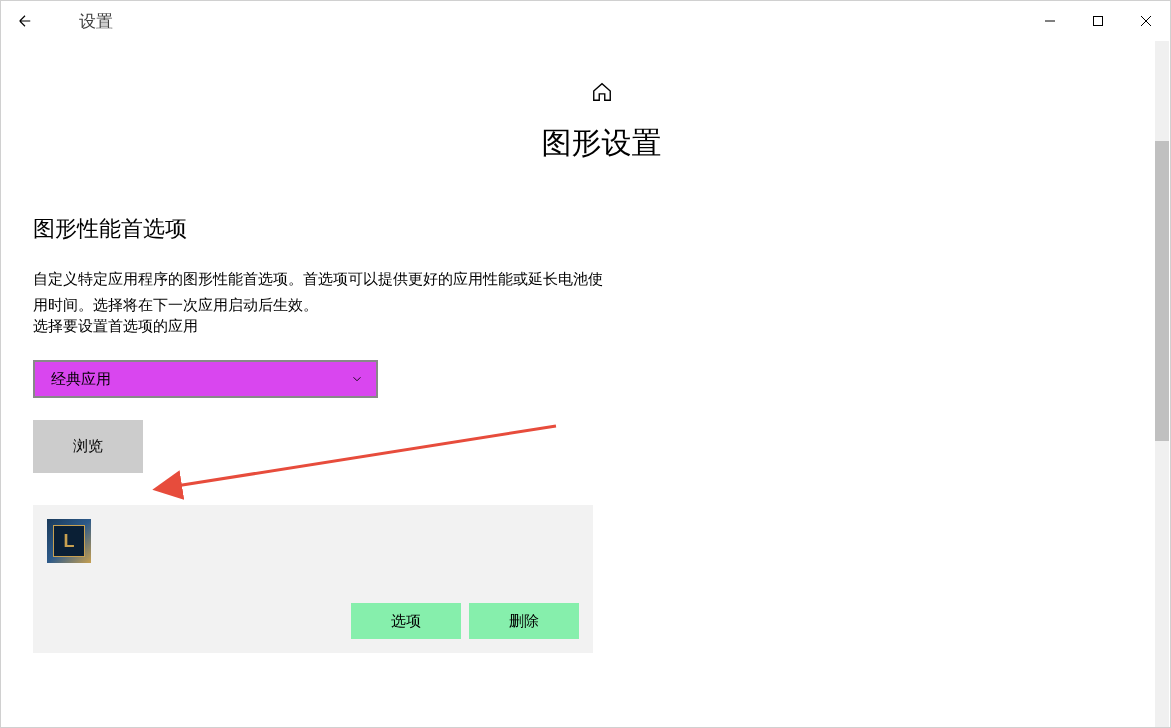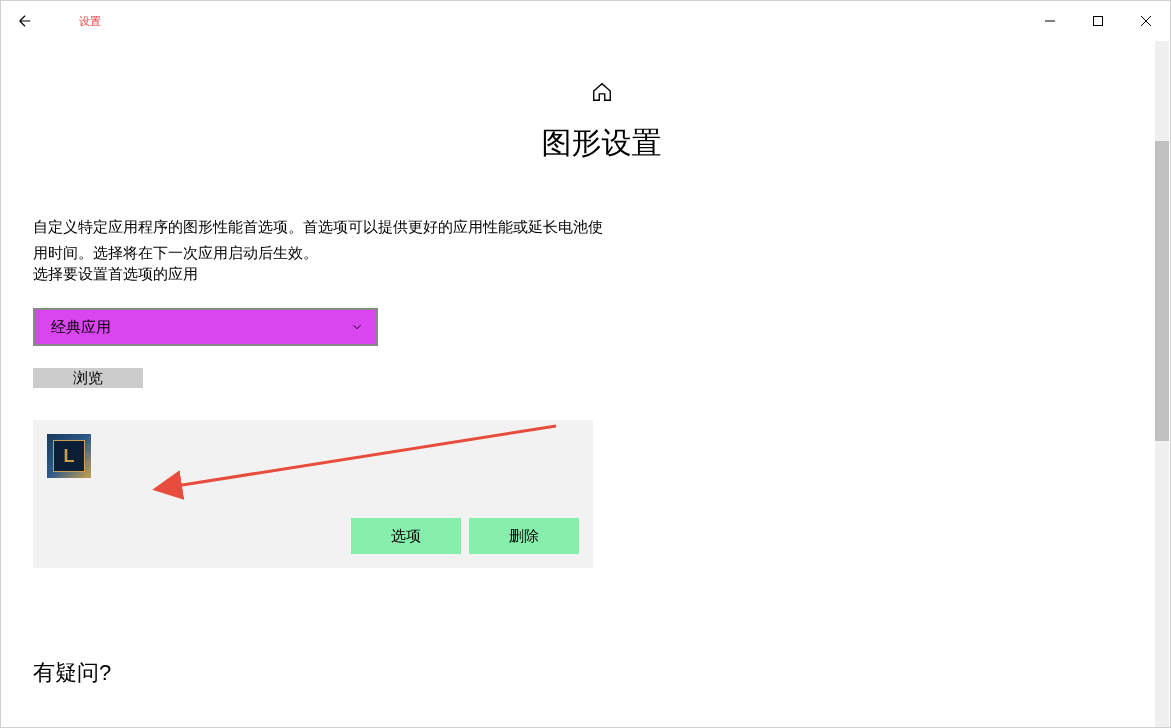--- a/index.html
+++ b/index.html
@@ -36,23 +36,23 @@
       display: flex;
       align-items: center;
       justify-content: center;
       cursor: pointer;
     }
     .back-btn svg {
       width: 18px;
       height: 18px;
     }
     .window-title {
-      font-size: 11px;
+      font-size: 17px;
       margin-left: 30px;
-      color: #ef4444;
+      color: #404040;
     }
     .window-controls {
       display: flex;
       height: 100%;
     }
     .window-control {
       width: 48px;
       height: 40px;
       display: flex;
       align-items: center;
@@ -110,21 +110,21 @@
     }
     .dropdown-value {
       font-size: 15px;
     }
     .chevron-down {
       width: 14px;
       height: 14px;
     }
     .browse-btn {
       width: 110px;
-      height: 20px;
+      height: 53px;
       background: #cccccc;
       border: none;
       font-size: 15px;
       cursor: pointer;
       font-family: Liberation Mono, monospace;
       margin-bottom: 32px;
     }
     .app-card {
       width: 560px;
       background: #f2f2f2;
@@ -249,20 +249,21 @@
 </div>
 
 <div class="content">
   <div class="page-header">
     <svg class="home-icon" viewBox="0 0 24 24" fill="none" stroke="#000" stroke-width="1.5">
       <path d="M3 11L12 3L21 11V21H15V14H9V21H3V11Z"></path>
     </svg>
     <h1 class="page-title">图形设置</h1>
   </div>
 
+  <h2 class="section-heading">图形性能首选项</h2>
 
   <p class="description">自定义特定应用程序的图形性能首选项。首选项可以提供更好的应用性能或延长电池使用时间。选择将在下一次应用启动后生效。</p>
 
   <div class="field-label">选择要设置首选项的应用</div>
 
   <div class="dropdown">
     <span class="dropdown-value">经典应用</span>
     <svg class="chevron-down" viewBox="0 0 24 24" fill="none" stroke="#000" stroke-width="1.5">
       <path d="M6 9L12 15L18 9"></path>
     </svg>

